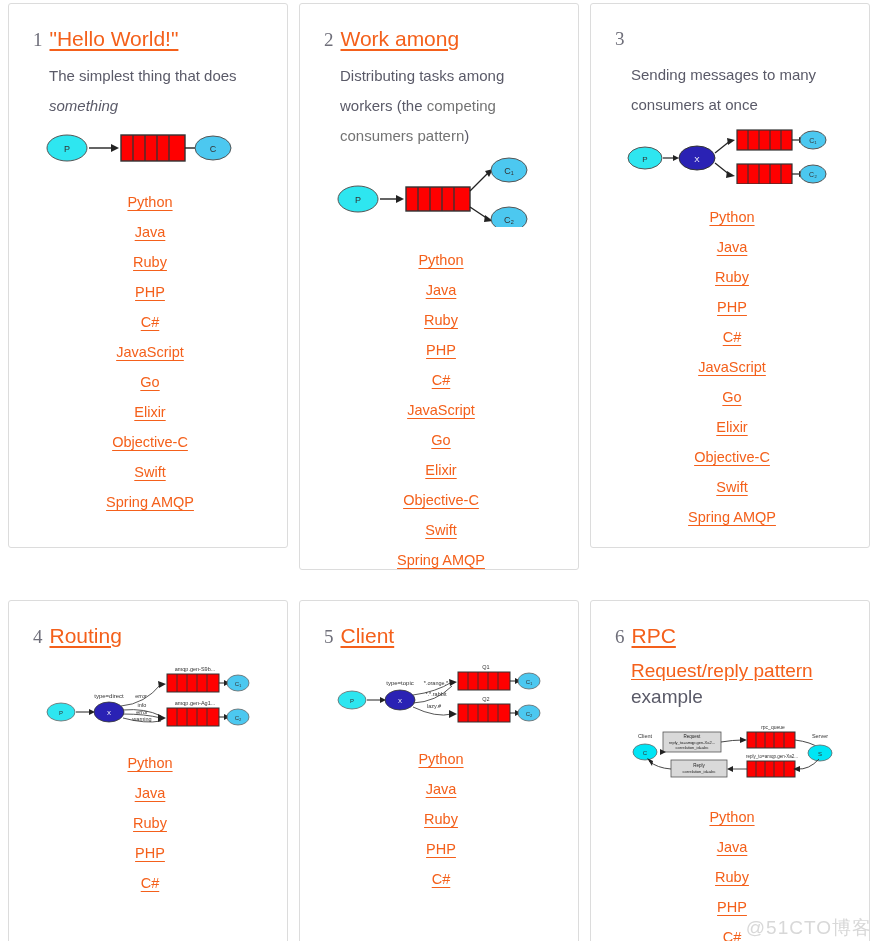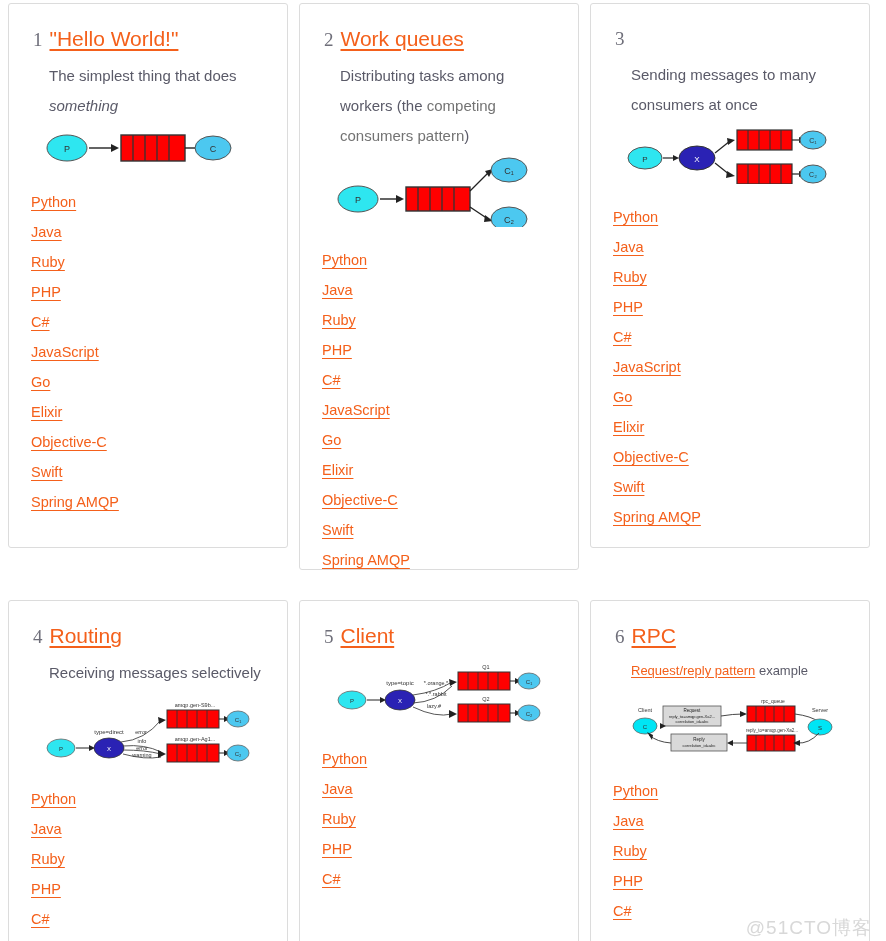--- a/index.html
+++ b/index.html
@@ -73,40 +73,41 @@
     padding-right: 4px;
   }
   .card-desc .em { font-style: italic; }
   .card-desc .lnk {
     color: #737373;
     text-underline-offset: 2px;
     cursor: pointer;
   }
   .desc-link-block {
     color: #5a5a68;
-    font-size: 13px;
+    font-size: 19px;
     line-height: 26px;
     margin: 0 0 6px 0;
     padding-left: 22px;
   }
   .desc-link-block .lnk {
     color: #f4601b;
     text-decoration: underline;
     text-underline-offset: 2px;
     cursor: pointer;
   }
 
   .diagram-wrap {
     padding-left: 18px;
     margin: 2px 0 14px 0;
   }
   .lang-list {
     list-style: none;
     margin: 0;
     padding: 0 0 0 4px;
+    text-align: center;
   }
   .lang-list li { margin: 0; padding: 0; }
   .lang-link {
     display: inline-block;
     color: #f4601b;
     font-size: 14.5px;
     line-height: 30px;
     text-decoration: underline;
     text-decoration-color: #f4601b;
     text-underline-offset: 3px;
@@ -169,21 +170,21 @@
         <li><span class="lang-link">Elixir</span></li>
         <li><span class="lang-link">Objective-C</span></li>
         <li><span class="lang-link">Swift</span></li>
         <li><span class="lang-link">Spring AMQP</span></li>
       </ul>
     </div>
 
     <div class="card tall">
       <div class="card-head">
         <span class="card-num">2</span>
-        <span class="card-title">Work queues</span>
+        <span class="card-title">Work among</span>
       </div>
       <p class="card-desc">
         <span>Distributing tasks among workers (the </span><span class="lnk">competing consumers pattern</span><span>)</span>
       </p>
       <div class="diagram-wrap">
         <svg width="195" height="70" viewBox="0 0 195 70">
           <ellipse cx="22" cy="42" rx="20" ry="13" fill="#2ee6f0" stroke="#555" stroke-width="1"></ellipse>
           <text x="22" y="46" font-size="9" font-family="Liberation Sans, sans-serif" text-anchor="middle" fill="#333">P</text>
           <line x1="44" y1="42" x2="60" y2="42" stroke="#222" stroke-width="1.4"></line>
           <polygon points="60,38 68,42 60,46" fill="#222"></polygon>
@@ -276,21 +277,20 @@
     </div>
   </div>
 
   <div class="row row-2">
 
     <div class="card bottom">
       <div class="card-head">
         <span class="card-num">4</span>
         <span class="card-title">Routing</span>
       </div>
-      <p class="card-desc">Receiving messages selectively</p>
       <div class="diagram-wrap">
         <svg width="205" height="72" viewBox="0 0 205 72">
           <ellipse cx="16" cy="54" rx="14" ry="9" fill="#2ee6f0" stroke="#666" stroke-width="0.8"></ellipse>
           <text x="16" y="57" font-size="6" font-family="Liberation Sans, sans-serif" text-anchor="middle" fill="#333">P</text>
           <line x1="31" y1="54" x2="45" y2="54" stroke="#222" stroke-width="1"></line>
           <polygon points="44,51 50,54 44,57" fill="#222"></polygon>
           <ellipse cx="64" cy="54" rx="15" ry="10" fill="#2a22b4" stroke="#333" stroke-width="0.8"></ellipse>
           <text x="64" y="57" font-size="6" font-family="Liberation Sans, sans-serif" text-anchor="middle" fill="#fff">X</text>
           <text x="64" y="40" font-size="6" font-family="Liberation Sans, sans-serif" text-anchor="middle" fill="#333">type=direct</text>
           <path d="M76 48 Q100 46 116 26" stroke="#444" stroke-width="0.9" fill="none"></path>

